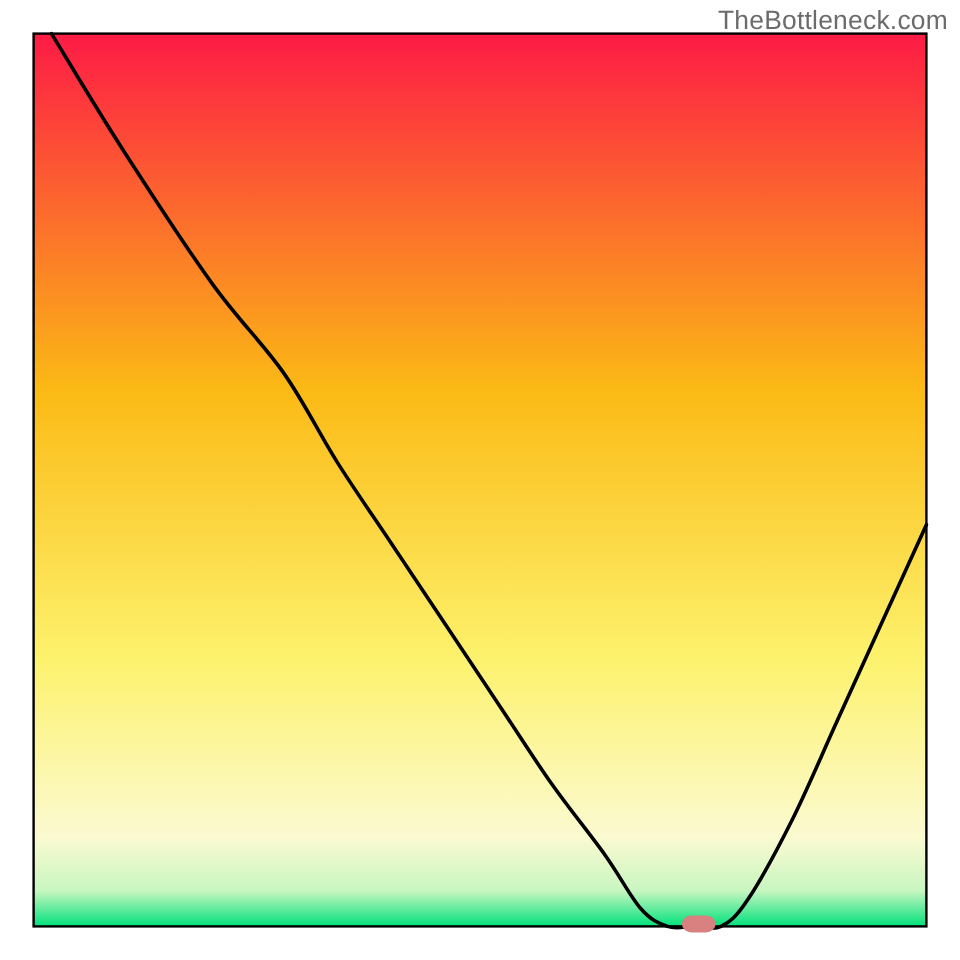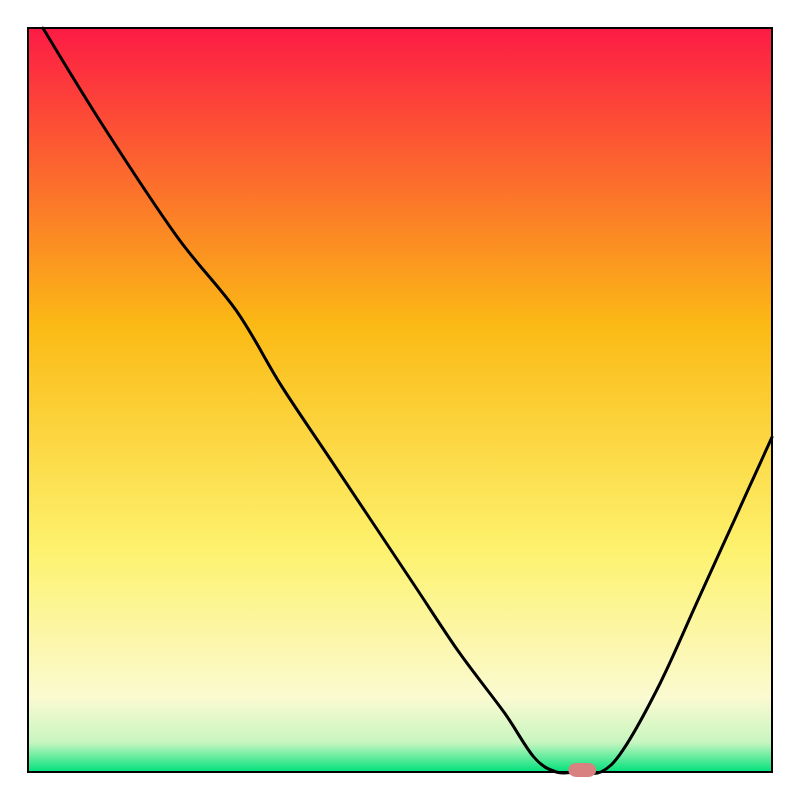--- a/index.html
+++ b/index.html
@@ -31,20 +31,21 @@
     inset: 0;
     width: 800px;
     height: 800px;
   }
 </style>
 </head>
 <body>
 
 <div class="stage">
 
+  <div class="watermark">TheBottleneck.com</div>
 
   <svg class="chart" viewBox="0 0 800 800" preserveAspectRatio="none">
     <defs>
       <linearGradient id="bg-grad" x1="0" y1="0" x2="0" y2="1">
         <stop id="g-stop-0" offset="0%" stop-color="#fd1b45"></stop>
         <stop id="g-stop-1" offset="40%" stop-color="#fbba15"></stop>
         <stop id="g-stop-2" offset="70%" stop-color="#fdf26d"></stop>
         <stop id="g-stop-3" offset="90%" stop-color="#fbfad1"></stop>
         <stop id="g-stop-4" offset="96%" stop-color="#c8f6c0"></stop>
         <stop id="g-stop-5" offset="100%" stop-color="#00e17c"></stop>

